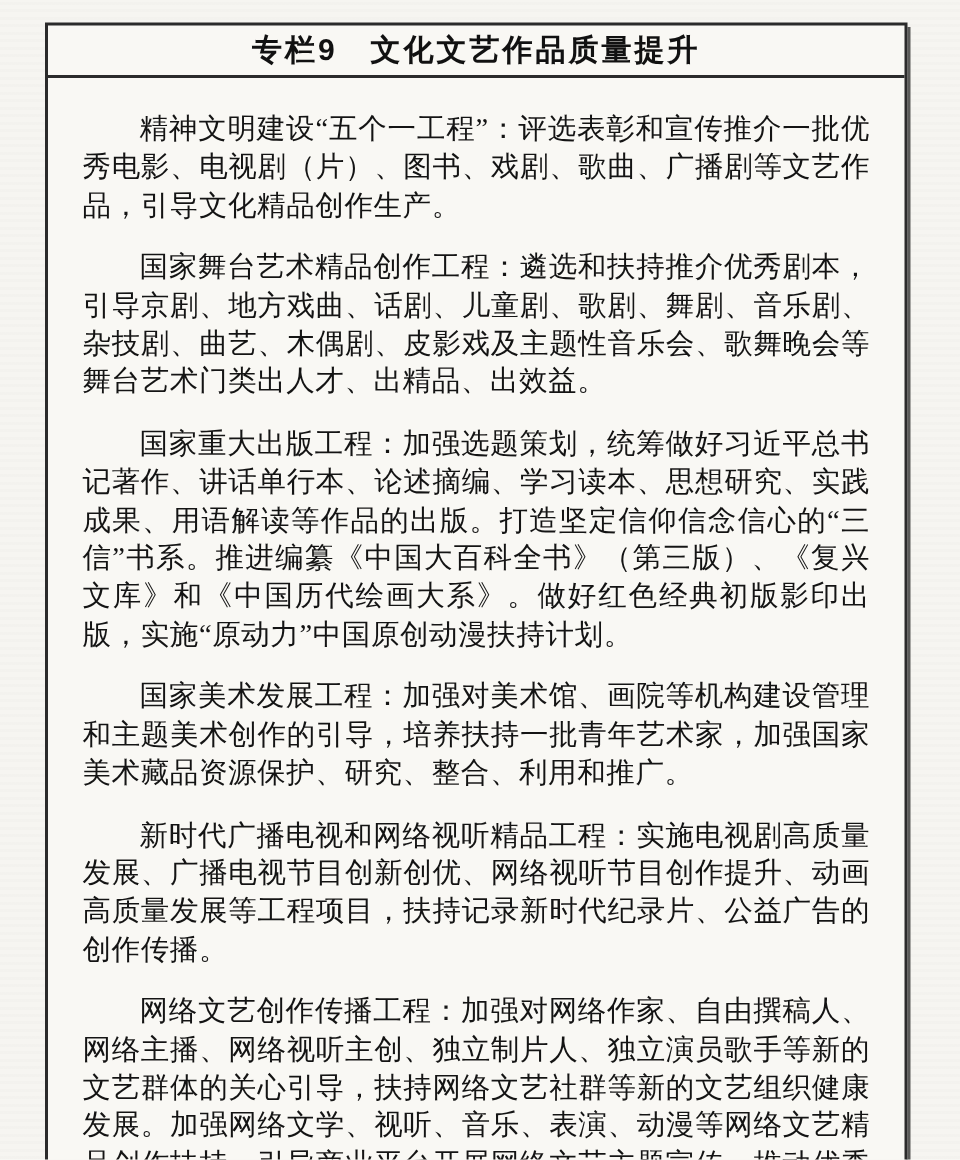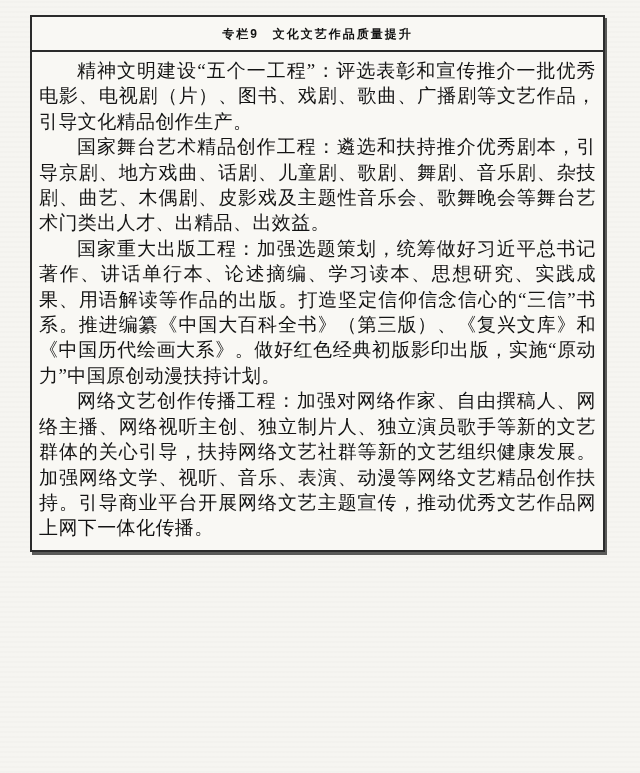--- a/index.html
+++ b/index.html
@@ -24,43 +24,45 @@
     width: 571px;
     background: #f9f8f4;
     border: 2px solid #2b2b2b;
     box-shadow: 2px 3px 0 #5a5a58;
   }
   .panel-header {
     border-bottom: 2px solid #2b2b2b;
     text-align: center;
     font-family: "Liberation Sans", "DejaVu Sans", sans-serif;
     font-weight: bold;
-    font-size: 12px;
+    font-size: 20px;
     line-height: 22px;
     padding: 6px 0 5px 0;
     letter-spacing: 2px;
     color: #111;
   }
   .panel-body {
     padding: 6px 7px 9px 7px;
     font-size: 19px;
     line-height: 25.4px;
     text-align: justify;
     letter-spacing: 0.4px;
   }
   .panel-body p {
-    margin: 0;
+    margin: 16px;
     text-indent: 2em;
   }
 </style>
 </head>
 <body>
 
 <div class="panel">
   <div class="panel-header">专栏9　文化文艺作品质量提升</div>
   <div class="panel-body">
     <p>精神文明建设“五个一工程”：评选表彰和宣传推介一批优秀电影、电视剧（片）、图书、戏剧、歌曲、广播剧等文艺作品，引导文化精品创作生产。</p>
     <p>国家舞台艺术精品创作工程：遴选和扶持推介优秀剧本，引导京剧、地方戏曲、话剧、儿童剧、歌剧、舞剧、音乐剧、杂技剧、曲艺、木偶剧、皮影戏及主题性音乐会、歌舞晚会等舞台艺术门类出人才、出精品、出效益。</p>
     <p>国家重大出版工程：加强选题策划，统筹做好习近平总书记著作、讲话单行本、论述摘编、学习读本、思想研究、实践成果、用语解读等作品的出版。打造坚定信仰信念信心的“三信”书系。推进编纂《中国大百科全书》（第三版）、《复兴文库》和《中国历代绘画大系》。做好红色经典初版影印出版，实施“原动力”中国原创动漫扶持计划。</p>
+    <p>国家美术发展工程：加强对美术馆、画院等机构建设管理和主题美术创作的引导，培养扶持一批青年艺术家，加强国家美术藏品资源保护、研究、整合、利用和推广。</p>
+    <p>新时代广播电视和网络视听精品工程：实施电视剧高质量发展、广播电视节目创新创优、网络视听节目创作提升、动画高质量发展等工程项目，扶持记录新时代纪录片、公益广告的创作传播。</p>
     <p>网络文艺创作传播工程：加强对网络作家、自由撰稿人、网络主播、网络视听主创、独立制片人、独立演员歌手等新的文艺群体的关心引导，扶持网络文艺社群等新的文艺组织健康发展。加强网络文学、视听、音乐、表演、动漫等网络文艺精品创作扶持。引导商业平台开展网络文艺主题宣传，推动优秀文艺作品网上网下一体化传播。</p>
 
   </div>
 </div>
 
 </body></html>

